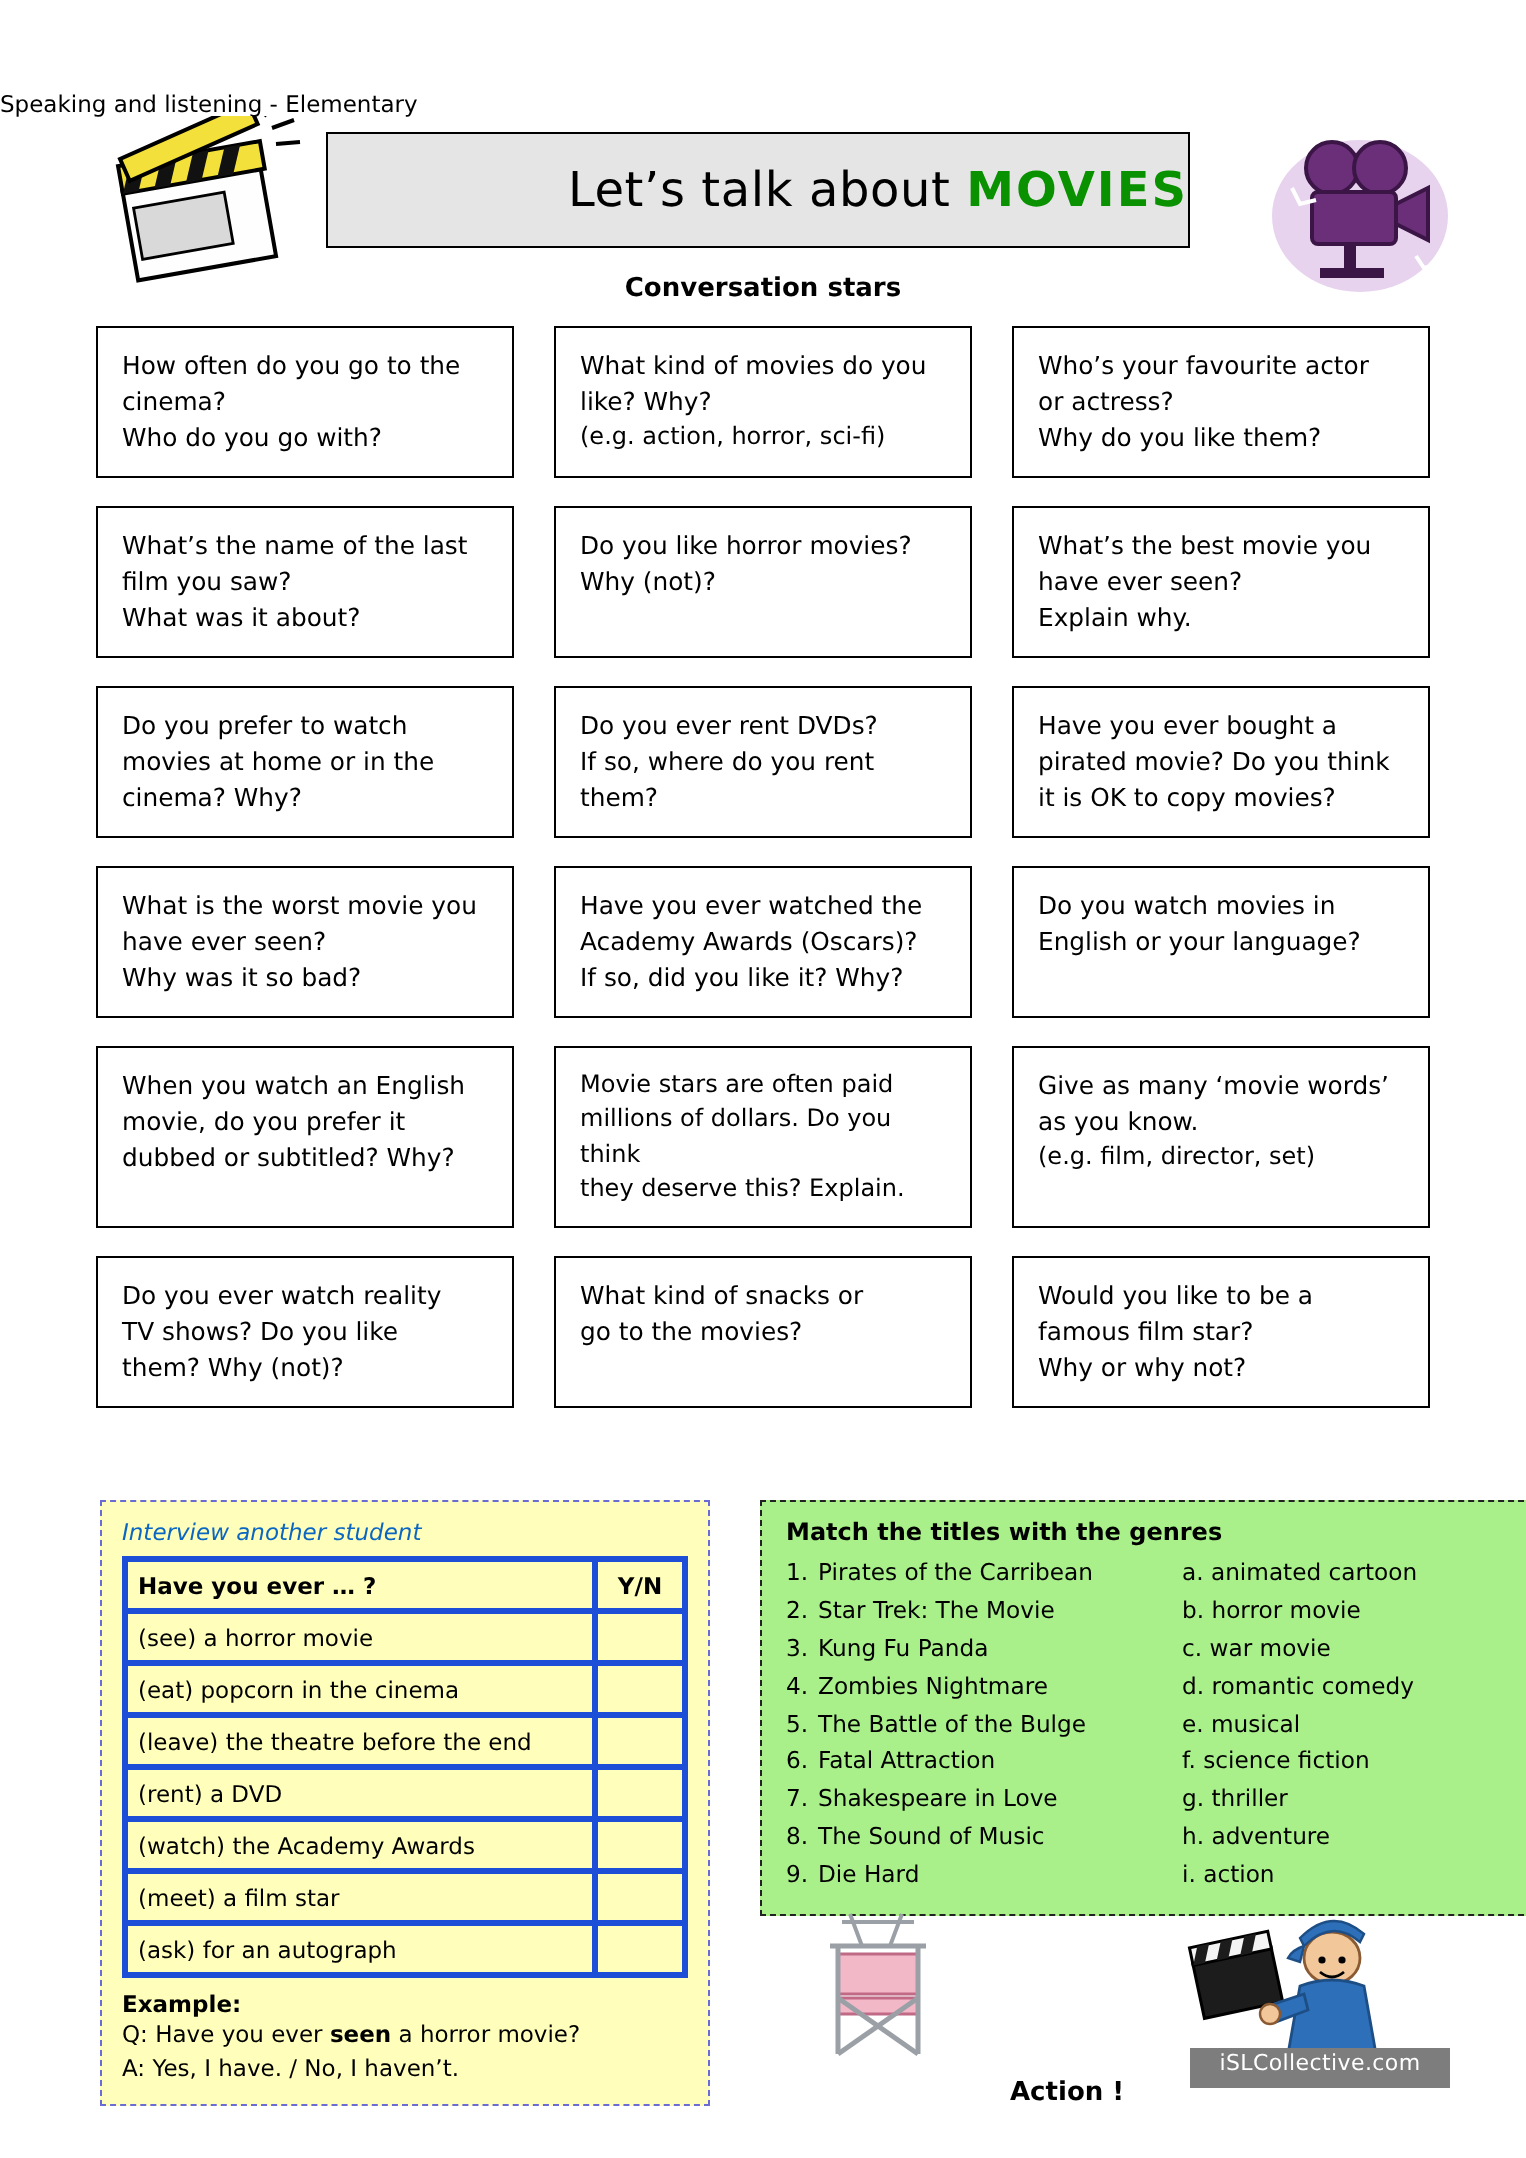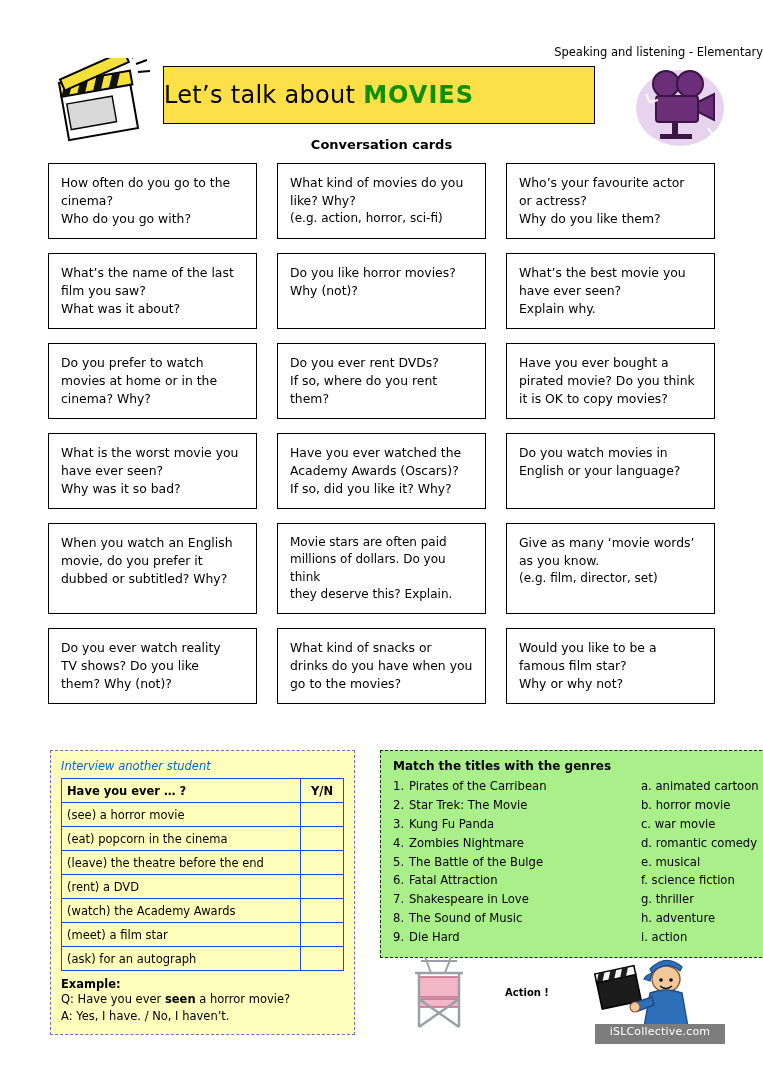--- a/index.html
+++ b/index.html
@@ -27,34 +27,34 @@
   .header {
     position: absolute;
     left: 0; top: 30px;
     width: 763px;
     height: 110px;
   }
   .subtitle {
     position: absolute;
     left: 0; top: 15px;
     width: 763px;
-    text-align: right;
+    text-align: left;
     font-size: 11.5px;
     font-family: "DejaVu Sans", sans-serif;
   }
   .title-box {
     position: absolute;
     left: 163px; top: 36px;
     width: 430px;
     height: 56px;
     border: 1.6px solid #000;
-    background: #fde047;
+    background: #e5e5e5;
     display: flex;
     align-items: center;
-    justify-content: flex-start;
+    justify-content: flex-end;
   }
   .title-text {
     font-size: 24px;
     font-family: "DejaVu Sans", sans-serif;
     letter-spacing: 0.3px;
   }
   .title-text .movies {
     color: #0a9100;
     font-weight: bold;
     letter-spacing: 1px;
@@ -126,21 +126,21 @@
     font-size: 11.5px;
     font-style: italic;
     margin-bottom: 5px;
   }
   table.iv {
     border-collapse: collapse;
     width: 100%;
     font-size: 11.5px;
   }
   table.iv td {
-    border: 1px solid #1d4ed8;
+    border: 3px solid #1d4ed8;
     padding: 3px 5px;
     height: 17px;
     font-family: "DejaVu Sans", sans-serif;
   }
   table.iv td.hdr {
     font-weight: bold;
   }
   table.iv td.yn {
     width: 32px;
     text-align: center;
@@ -170,39 +170,38 @@
     background: #a9f08a;
     padding: 8px 10px 10px 12px;
   }
   .match-title {
     font-size: 12px;
     font-weight: bold;
     margin-bottom: 4px;
   }
   .match-cols {
     display: flex;
-    justify-content: space-between;
   }
   .match-left { width: 198px; }
   .match-right { width: 120px; }
   .match-item {
     font-size: 11.6px;
     line-height: 1.63;
     white-space: nowrap;
   }
   .match-item .num {
     display: inline-block;
     width: 16px;
   }
 
   
   .action-text {
     position: absolute;
-    left: 505px; top: 987px;
-    font-size: 10px;
+    left: 505px; top: 1039px;
+    font-size: 13px;
     font-weight: bold;
     font-family: "DejaVu Sans", sans-serif;
   }
   .director-chair {
     position: absolute;
     left: 405px; top: 955px;
     width: 75px; height: 80px;
   }
   .man {
     position: absolute;
@@ -261,21 +260,21 @@
         <rect x="24" y="36" width="42" height="26" rx="3" fill="#6b2f7a" stroke="#3a1545" stroke-width="2"></rect>
         <polygon points="66,42 82,34 82,60 66,52" fill="#6b2f7a" stroke="#3a1545" stroke-width="2"></polygon>
         <rect x="40" y="62" width="6" height="12" fill="#3a1545"></rect>
         <rect x="28" y="74" width="32" height="5" fill="#3a1545"></rect>
         <path d="M14 34 l4 8 l8 -2" stroke="#fff" stroke-width="2" fill="none"></path>
         <path d="M76 68 l4 6 l7 -2" stroke="#fff" stroke-width="2" fill="none"></path>
       </svg>
     </div>
   </div>
 
-  <div class="section-label">Conversation cards</div>
+  <div class="section-label">Conversation stars</div>
 
   <div class="cards">
 
     <div class="card-row">
       <div class="card">
         <p>How often do you go to the</p>
         <p>cinema?</p>
         <p>Who do you go with?</p>
       </div>
       <div class="card">
@@ -361,21 +360,20 @@
     </div>
 
     <div class="card-row">
       <div class="card">
         <p>Do you ever watch reality</p>
         <p>TV shows? Do you like</p>
         <p>them? Why (not)?</p>
       </div>
       <div class="card">
         <p>What kind of snacks or</p>
-        <p>drinks do you have when you</p>
         <p>go to the movies?</p>
       </div>
       <div class="card">
         <p>Would you like to be a</p>
         <p>famous film star?</p>
         <p>Why or why not?</p>
       </div>
     </div>
 
   </div>

